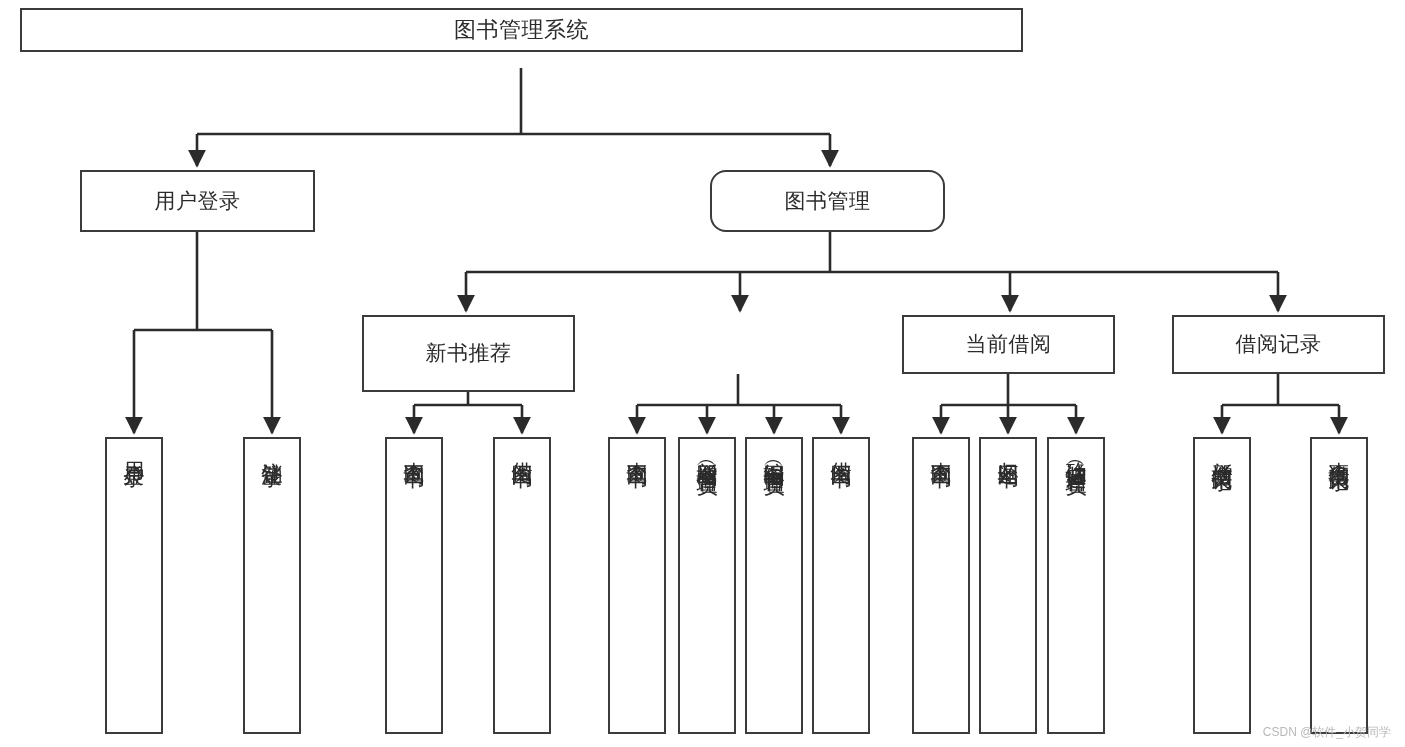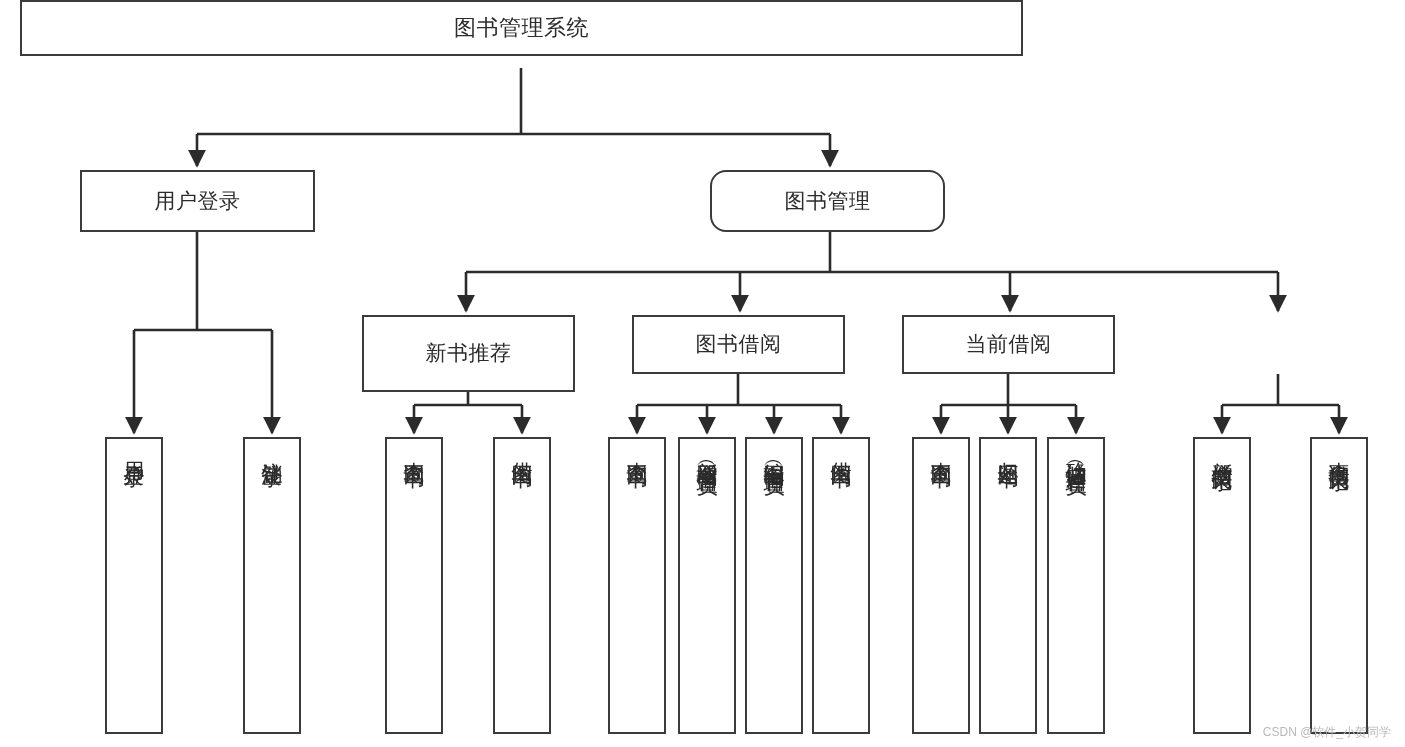--- a/index.html
+++ b/index.html
@@ -126,40 +126,40 @@
       <path d="M 1008 405 L 1008 433" marker-end="url(#arrow)"></path>
       <path d="M 1076 405 L 1076 433" marker-end="url(#arrow)"></path>
 
       <path d="M 1278 374 L 1278 405"></path>
       <path d="M 1222 405 L 1339 405"></path>
       <path d="M 1222 405 L 1222 433" marker-end="url(#arrow)"></path>
       <path d="M 1339 405 L 1339 433" marker-end="url(#arrow)"></path>
     </g>
   </svg>
 
-  <div class="node h root" style="left:20px; top:0; width:1003px; height:56px;">
+  <div class="node h root" style="left:20px; top:8px; width:1003px; height:44px;">
     <span class="label">图书管理系统</span>
   </div>
 
   <div class="node h" style="left:80px; top:170px; width:235px; height:62px;">
     <span class="label">用户登录</span>
   </div>
   <div class="node h" style="left:710px; top:170px; width:235px; height:62px;border-radius:16px;">
     <span class="label">图书管理</span>
   </div>
 
   <div class="node h" style="left:362px; top:315px; width:213px; height:77px;">
     <span class="label">新书推荐</span>
   </div>
-  <div class="node h" style="left:632px; top:315px; width:213px; height:59px;">
-    <span class="label">图书借阅</span>
-  </div>
   <div class="node h" style="left:902px; top:315px; width:213px; height:59px;">
     <span class="label">当前借阅</span>
   </div>
+  <div class="node h" style="left:1172px; top:315px; width:213px; height:59px;">
+    <span class="label">借阅记录</span>
+  </div>
 
   <div class="node v" style="left:105px; top:437px; width:58px; height:297px;">
     <span class="label">用户登录</span>
   </div>
   <div class="node v" style="left:243px; top:437px; width:58px; height:297px;">
     <span class="label">注销登录</span>
   </div>
 
   <div class="node v" style="left:385px; top:437px; width:58px; height:297px;">
     <span class="label">查询图书</span>

